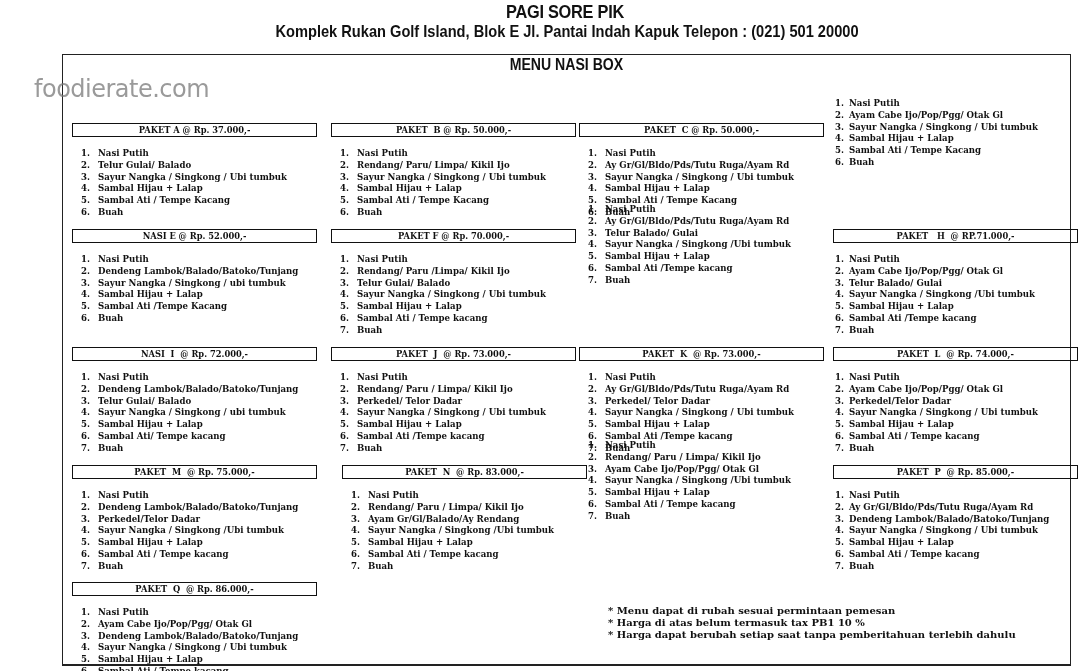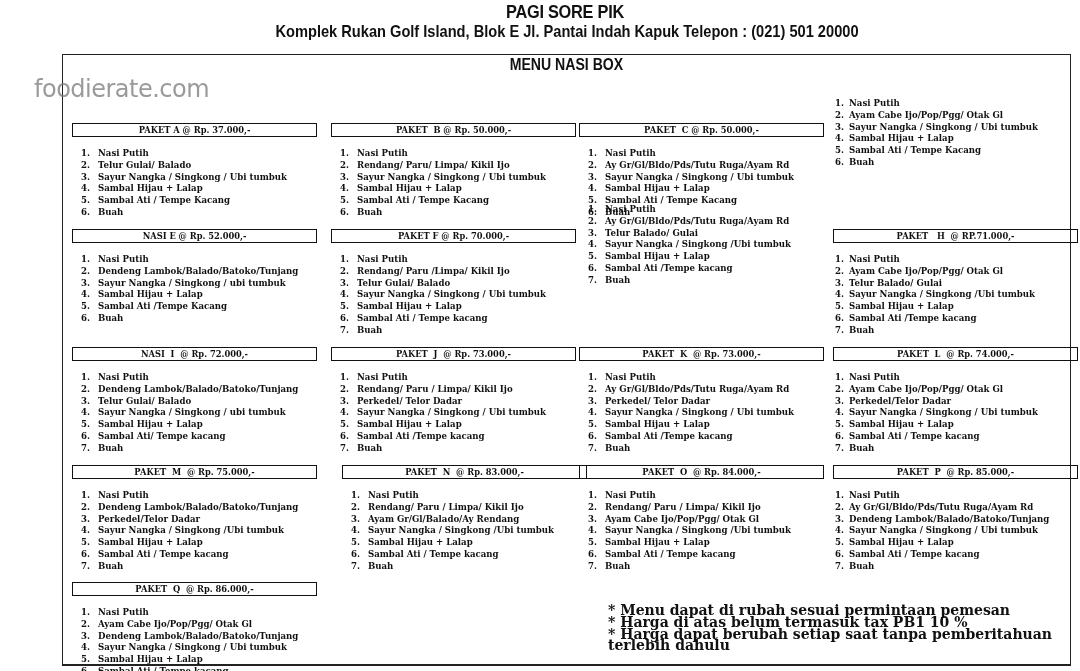--- a/index.html
+++ b/index.html
@@ -20,21 +20,21 @@
                font-size: 24px; color: rgba(120,120,120,0.75); letter-spacing: -0.5px;
                pointer-events: none; z-index: 5; }
   .pkg { position: absolute; width: 245px; }
   .pkg-head { height: 12px; border: 1px solid #111; box-sizing: content-box;
               text-align: center; font-size: 8.3px; font-weight: bold; line-height: 12px;
               white-space: pre; overflow: hidden; margin-top: 36px; }
   .pkg-list { list-style: none; margin: 0; padding: 0; margin-top: 11px; }
   .pkg-list li { font-size: 8.6px; font-weight: bold; line-height: 11.8px; white-space: nowrap; }
   .pkg-list .num { display: inline-block; width: 18px; text-align: right; margin-right: 8px; }
   .pkg.tight .pkg-list .num { width: 11px; margin-right: 5px; }
-  .notes { position: absolute; left: 608px; top: 605px; font-size: 14px; font-weight: bold;
+  .notes { position: absolute; left: 608px; top: 605px; font-size: 10px; font-weight: bold;
            line-height: 11.8px; }
 </style>
 </head>
 <body>
 
 <div class="title">PAGI SORE PIK</div>
 <div class="address">Komplek Rukan Golf Island, Blok E Jl. Pantai Indah Kapuk  Telepon : (021) 501 20000</div>
 
 <div class="frame"></div>
 <div class="menu-title">MENU NASI BOX</div>
@@ -195,21 +195,20 @@
         <li><span class="num">1.</span><span>Nasi Putih</span></li>
         <li><span class="num">2.</span><span>Rendang/ Paru / Limpa/ Kikil Ijo</span></li>
         <li><span class="num">3.</span><span>Ayam Gr/Gl/Balado/Ay Rendang</span></li>
         <li><span class="num">4.</span><span>Sayur Nangka / Singkong /Ubi tumbuk</span></li>
         <li><span class="num">5.</span><span>Sambal Hijau + Lalap</span></li>
         <li><span class="num">6.</span><span>Sambal Ati / Tempe kacang</span></li>
         <li><span class="num">7.</span><span>Buah</span></li>
       </ul>
     </div>
     <div class="pkg" style="left: 579px; top: 429px;">
-      <div class="pkg-head">PAKET  O  @ Rp. 84.000,-</div>
       <ul class="pkg-list">
         <li><span class="num">1.</span><span>Nasi Putih</span></li>
         <li><span class="num">2.</span><span>Rendang/ Paru / Limpa/ Kikil Ijo</span></li>
         <li><span class="num">3.</span><span>Ayam Cabe Ijo/Pop/Pgg/ Otak Gl</span></li>
         <li><span class="num">4.</span><span>Sayur Nangka / Singkong /Ubi tumbuk</span></li>
         <li><span class="num">5.</span><span>Sambal Hijau + Lalap</span></li>
         <li><span class="num">6.</span><span>Sambal Ati / Tempe kacang</span></li>
         <li><span class="num">7.</span><span>Buah</span></li>
       </ul>
     </div>

